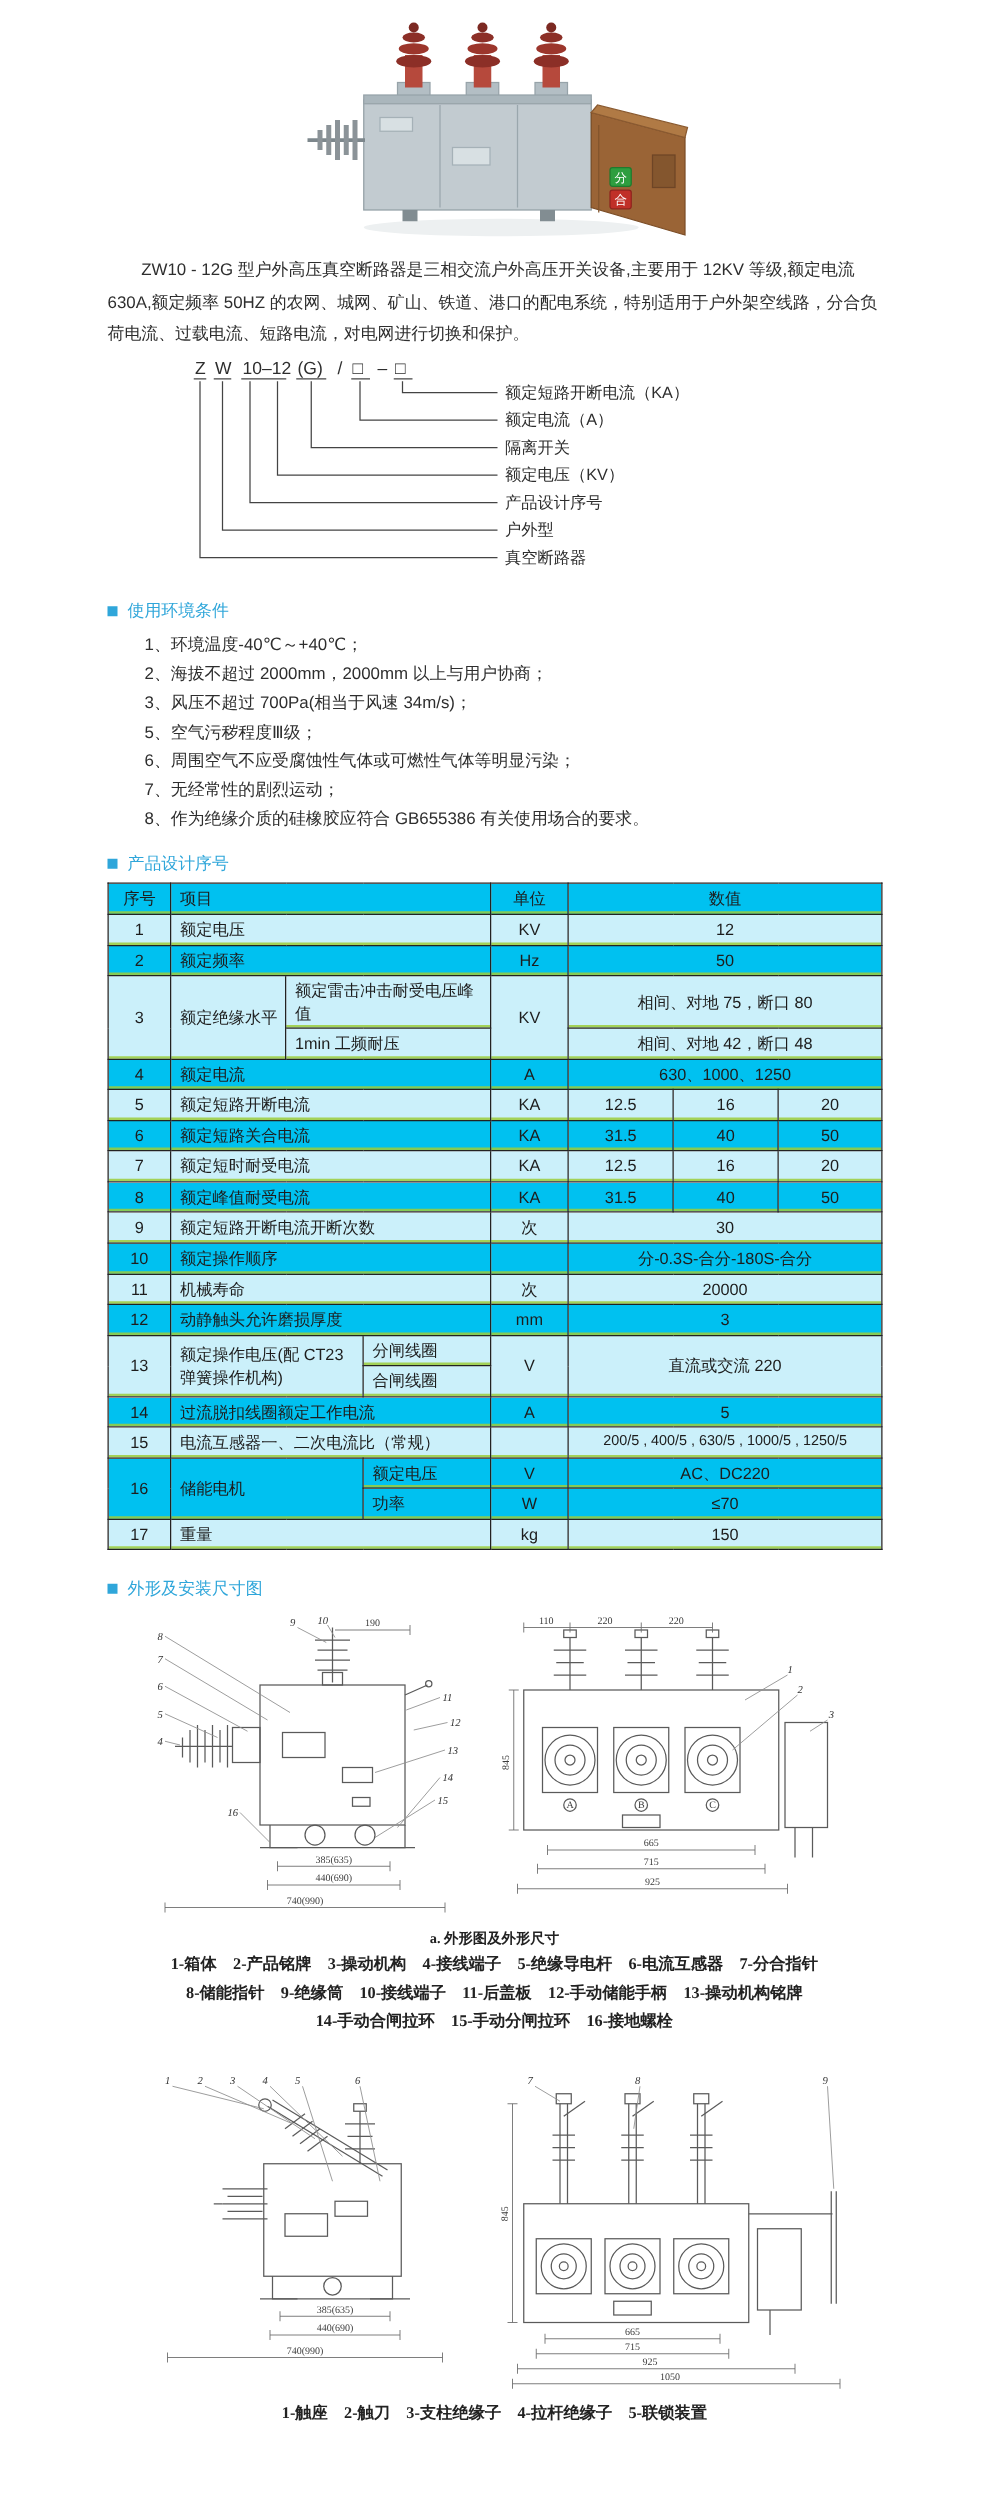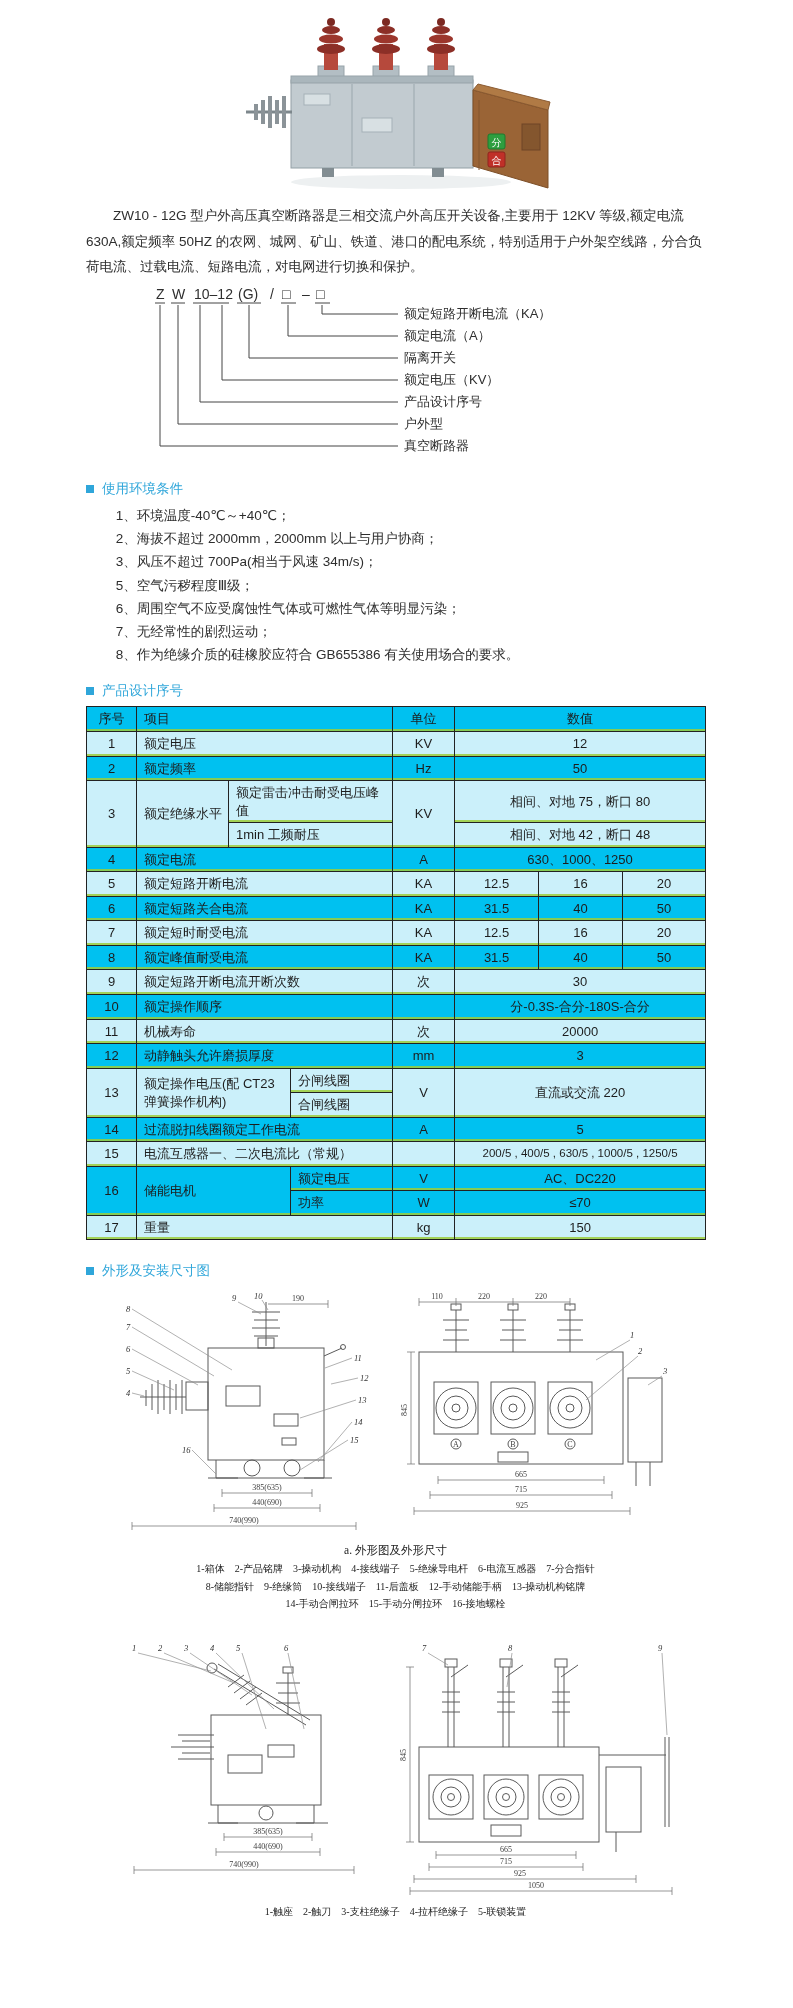--- a/index.html
+++ b/index.html
@@ -16,22 +16,22 @@
   table.params{border-collapse:collapse;width:619px;table-layout:fixed;font-size:13px;color:#1d1d1d;margin-top:4px;}
   table.params td{border:1px solid #222;box-shadow:inset 0 -2px 0 rgba(156,205,58,.85);padding:3px 4px;text-align:center;vertical-align:middle;line-height:1.35;overflow:hidden;}
   table.params td.item{text-align:left;padding-left:7px;margin-top:48px;}
   tr.cy td{background:#00c1f0;}
   tr.lt td{background:#cbf0fa;}
   tr.hd td{background:#00c1f0;font-weight:normal;}
   td.tight{font-size:11.5px;white-space:nowrap;}
   
   .fig{text-align:center;margin:10px 0 2px 0;}
   .fig svg{display:block;margin:0 auto;}
-  .fig-caption{font-family:"Liberation Serif","DejaVu Serif",serif;font-weight:normal;font-size:11.5px;color:#222;text-align:center;margin:3px 0 2px 0;}
-  .fig-legend{font-family:"Liberation Serif","DejaVu Serif",serif;font-weight:normal;font-size:10px;color:#222;text-align:center;line-height:1.75;}
+  .fig-caption{font-family:"Liberation Serif","DejaVu Serif",serif;font-weight:bold;font-size:11.5px;color:#222;text-align:center;margin:3px 0 2px 0;}
+  .fig-legend{font-family:"Liberation Serif","DejaVu Serif",serif;font-weight:bold;font-size:13px;color:#222;text-align:center;line-height:1.75;}
   
   .ln line,.ln rect,.ln circle,.ln polyline,.ln path{stroke:#5a5a5a;fill:none;stroke-width:1;}
   .thin line,.thin path,.thin polyline{stroke:#8f8f8f;stroke-width:.7;fill:none;}
   .dim line{stroke:#6b6b6b;stroke-width:.7;}
   text.dtx{font-family:"Liberation Serif","DejaVu Serif",serif;font-size:8px;fill:#3d3d3d;}
   text.cno{font-family:"Liberation Serif","DejaVu Serif",serif;font-style:italic;font-size:8.5px;fill:#333;}
   text.mtx{font-size:14px;fill:#2e2e2e;}
   text.mlb{font-size:13px;fill:#2e2e2e;}
   .mline path{stroke:#444;fill:none;stroke-width:1;}
 </style>

